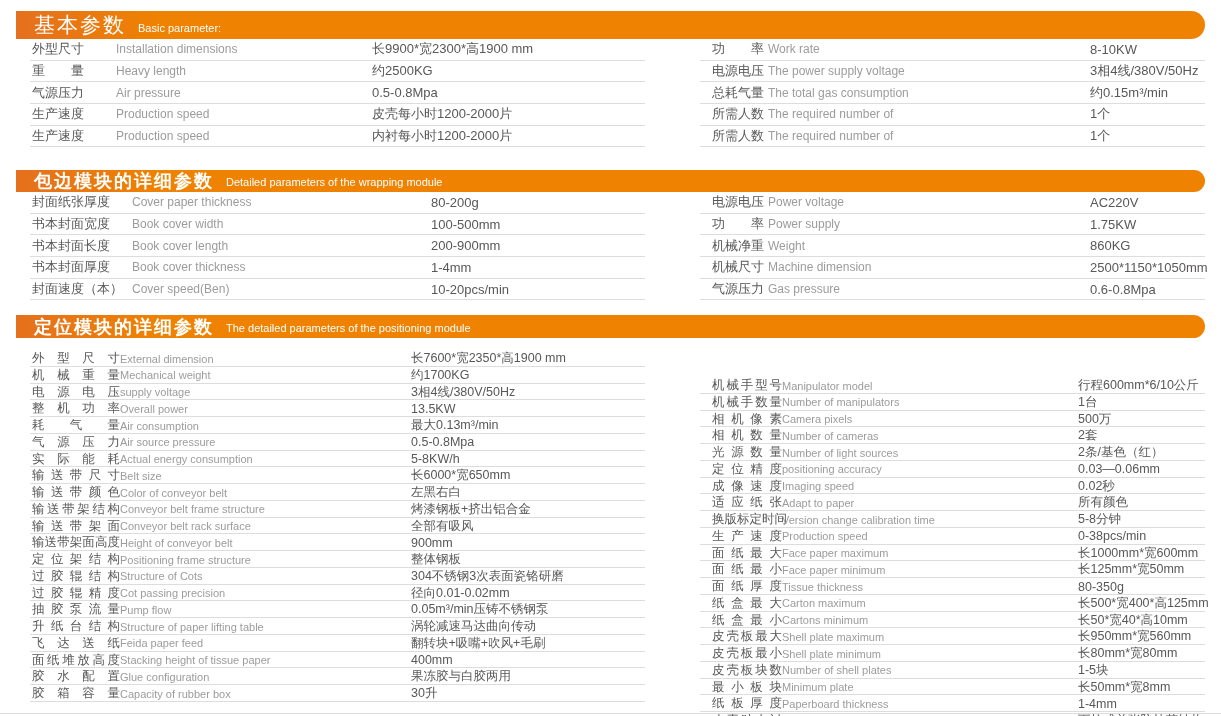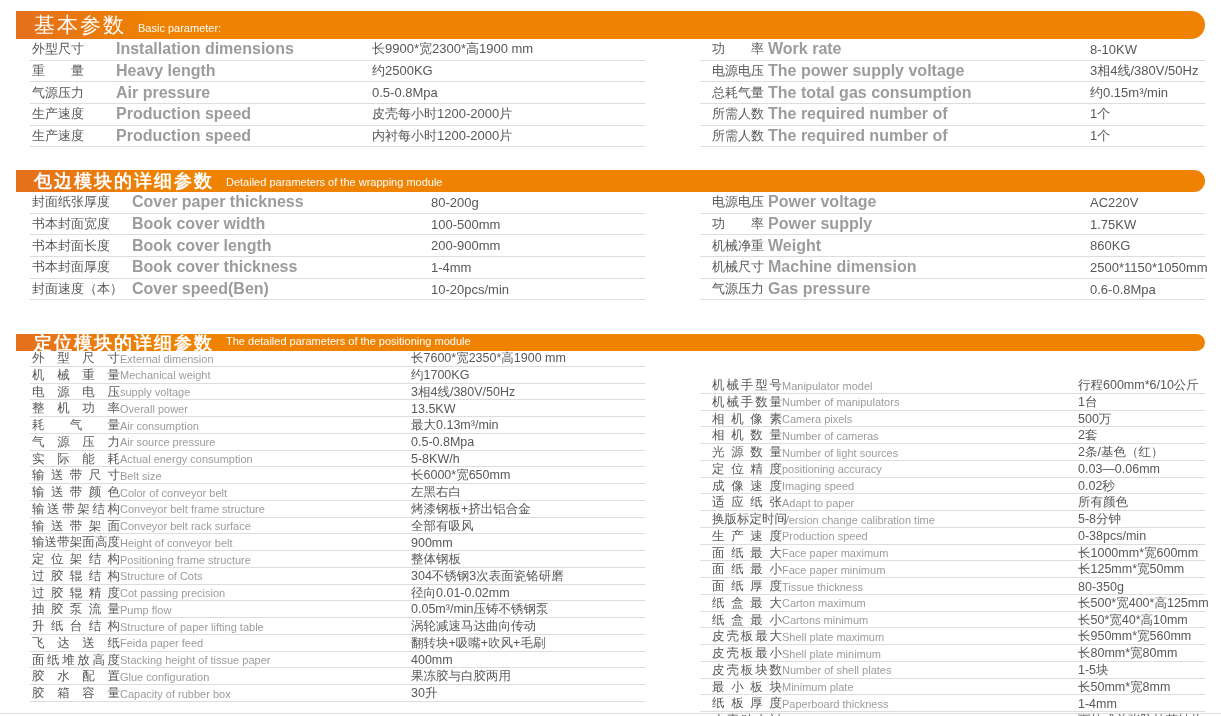--- a/index.html
+++ b/index.html
@@ -4,29 +4,29 @@
 <style>
   html,body{margin:0;padding:0;background:#fff;}
   .page{position:relative;width:1221px;height:716px;background:#fff;overflow:hidden;
         font-family:"Liberation Sans","DejaVu Sans",sans-serif;}
   .bar{position:absolute;left:16px;width:1189px;background:linear-gradient(90deg,#e5701e 0%,#ef8200 12%,#ef8200 100%);
        border-radius:0 14px 14px 0;color:#fff;display:flex;align-items:center;}
   .bar-cn{padding-left:18px;letter-spacing:2px;white-space:nowrap;}
   .bar-en{margin-left:12px;align-self:flex-end;white-space:nowrap;}
   .bar-s1{top:11px;height:28px;}  .bar-s1 .bar-cn{font-size:21px;} .bar-s1 .bar-en{font-size:11px;padding-bottom:5px;}
   .bar-sm{height:22px;} .bar-sm .bar-cn{font-size:18px;font-weight:bold;} .bar-sm .bar-en{font-size:11px;padding-bottom:4px;}
-  .bar-s2{top:170px;} .bar-s3{top:334px;height:17px;}
+  .bar-s2{top:170px;} .bar-s3{top:315px;height:23px;}
   .tbl{position:absolute;}
   .row{display:grid;align-items:center;border-bottom:1px solid #ddd;box-sizing:border-box;}
   .cn{color:#595757;white-space:nowrap;}
   .en{color:#9c9c9c;white-space:nowrap;overflow:hidden;}
   .val{color:#595757;white-space:nowrap;}
   
   .s12 .row{height:21.7px;font-size:13px;}
-  .s12 .en{font-size:16px;font-weight:bold;}
+  .s12 .en{font-size:12px;}
   
   .s3 .row{height:16.76px;font-size:12.5px;}
   .s3 .en{font-size:11px;}
   .s3 .cn{text-align:justify;text-align-last:justify;}
   
   .s1L .row{grid-template-columns:84px 256px 1fr;padding-left:2px;}
   .s2L .row{grid-template-columns:100px 299px 1fr;padding-left:2px;}
   .s3L .row{grid-template-columns:88px 291px 1fr;padding-left:2px;}
   .s1R .row,.s2R .row{grid-template-columns:56px 322px 1fr;padding-left:12px;}
   .s3R .row{grid-template-columns:70px 296px 1fr;padding-left:12px;}

